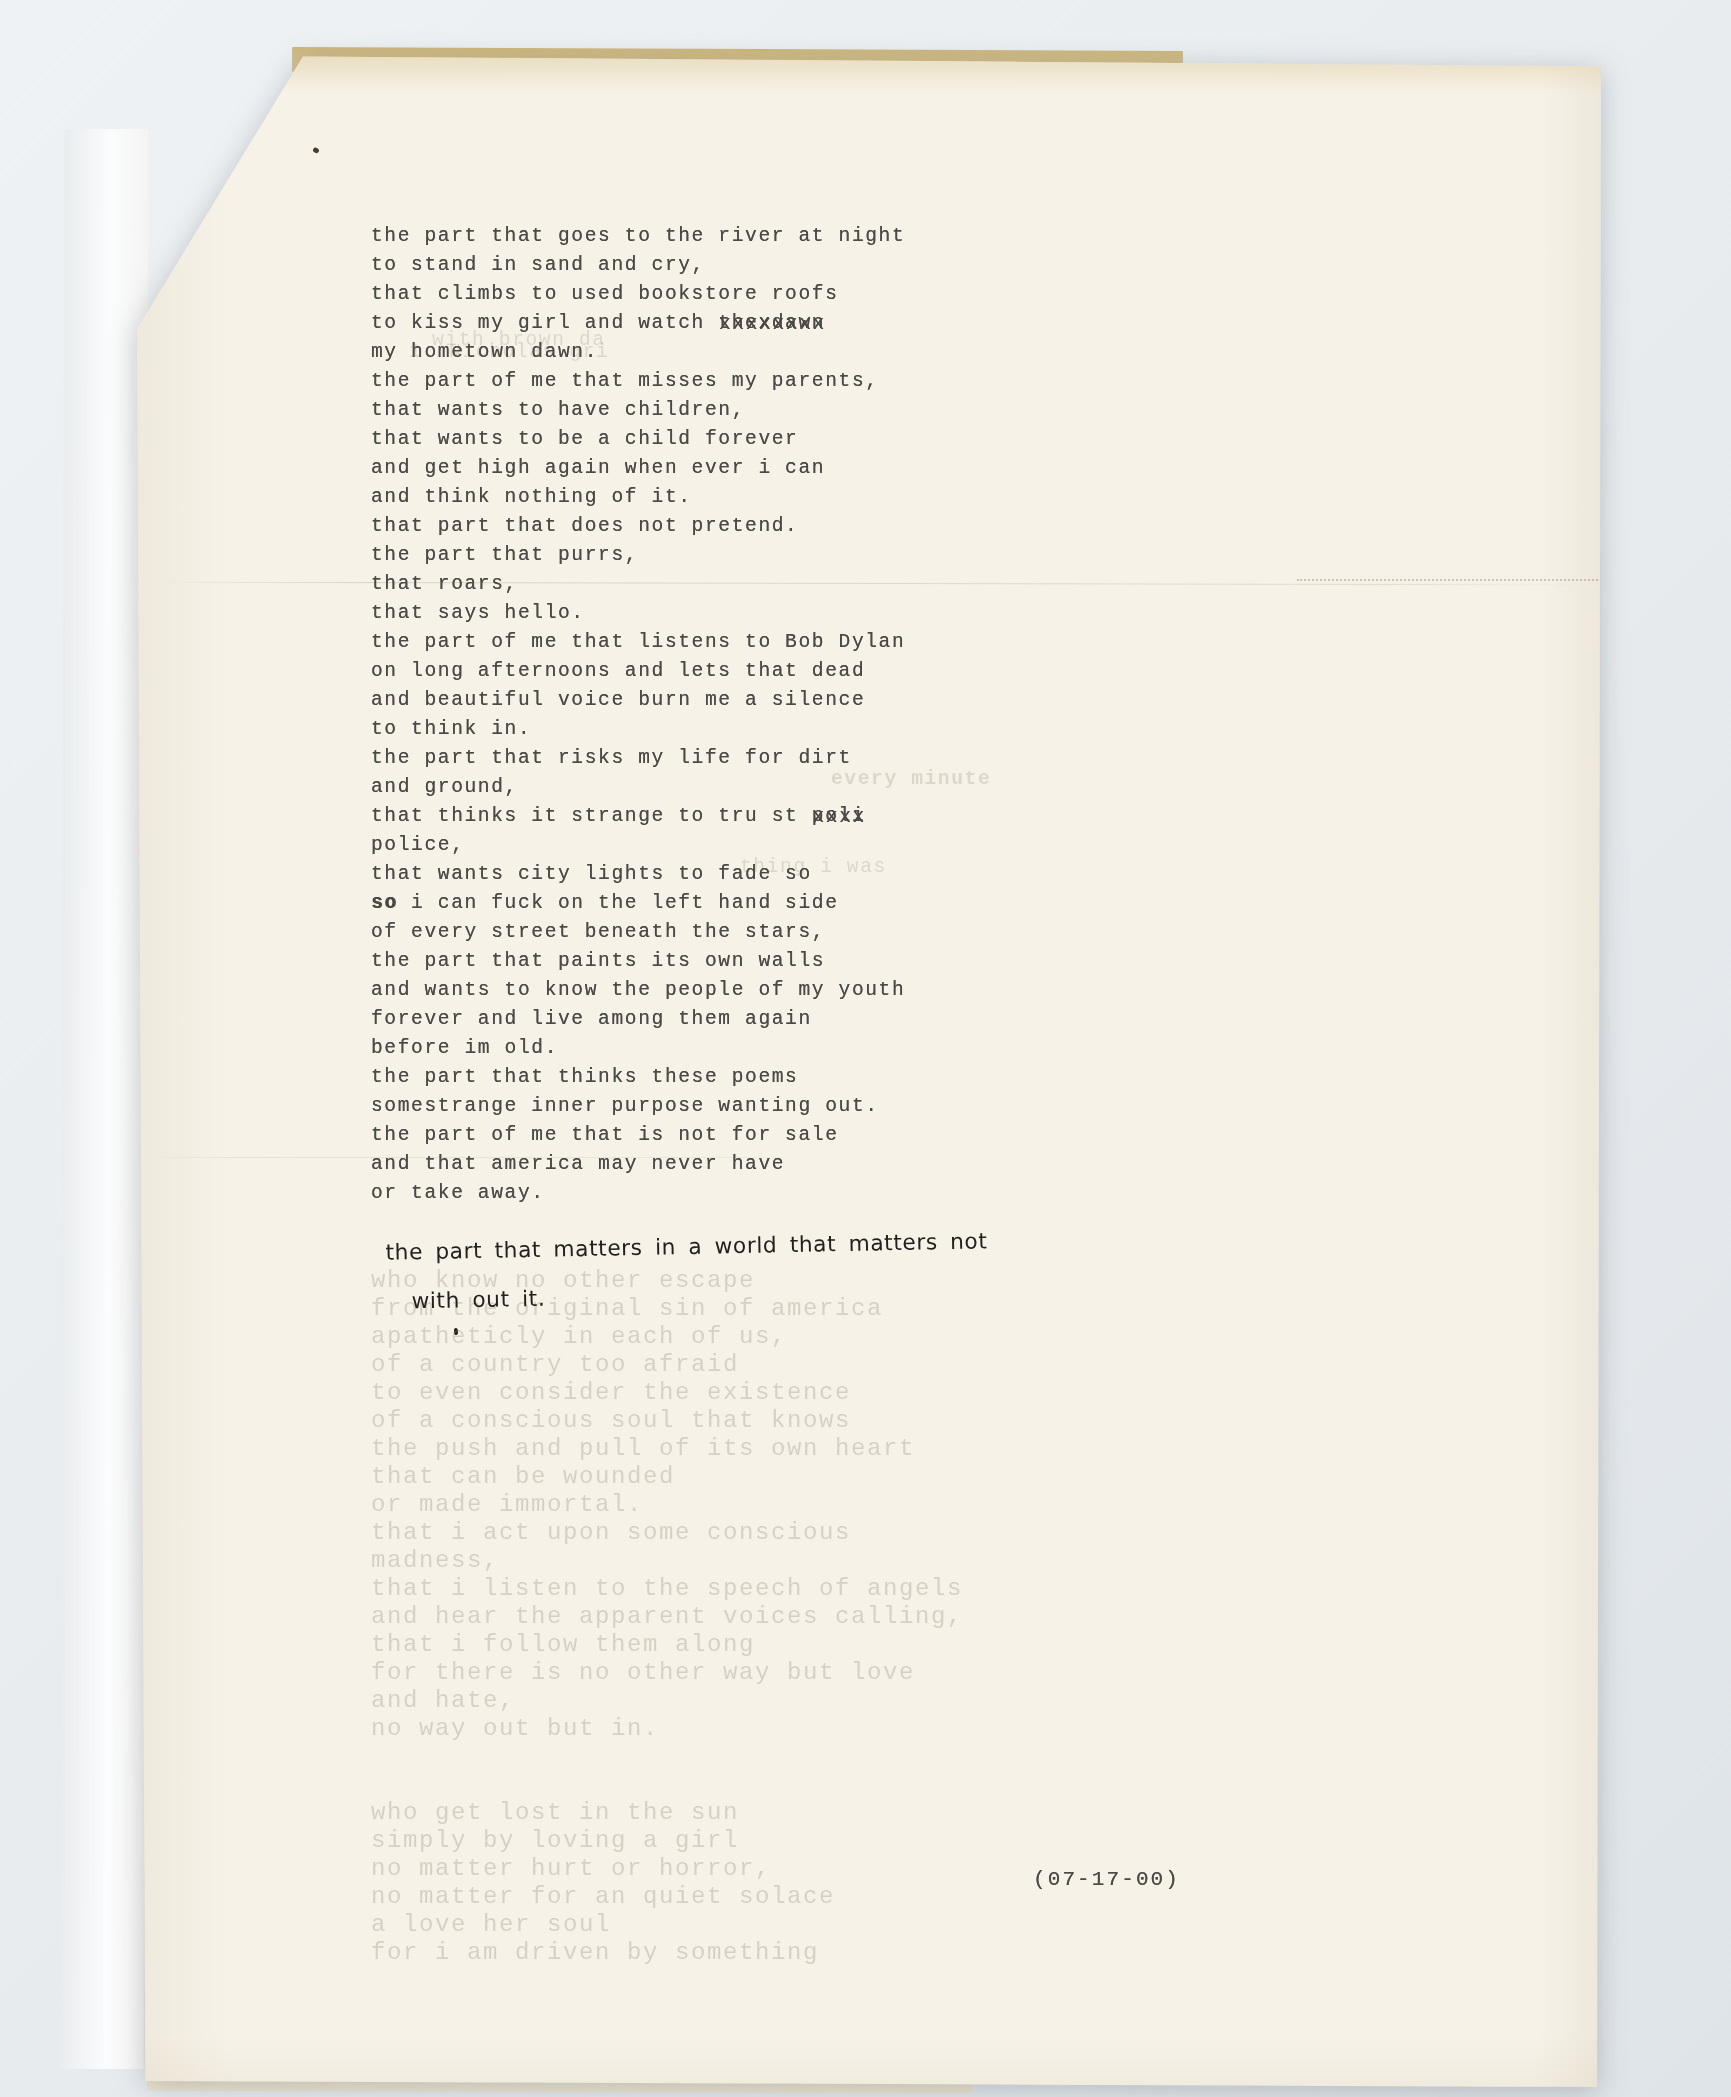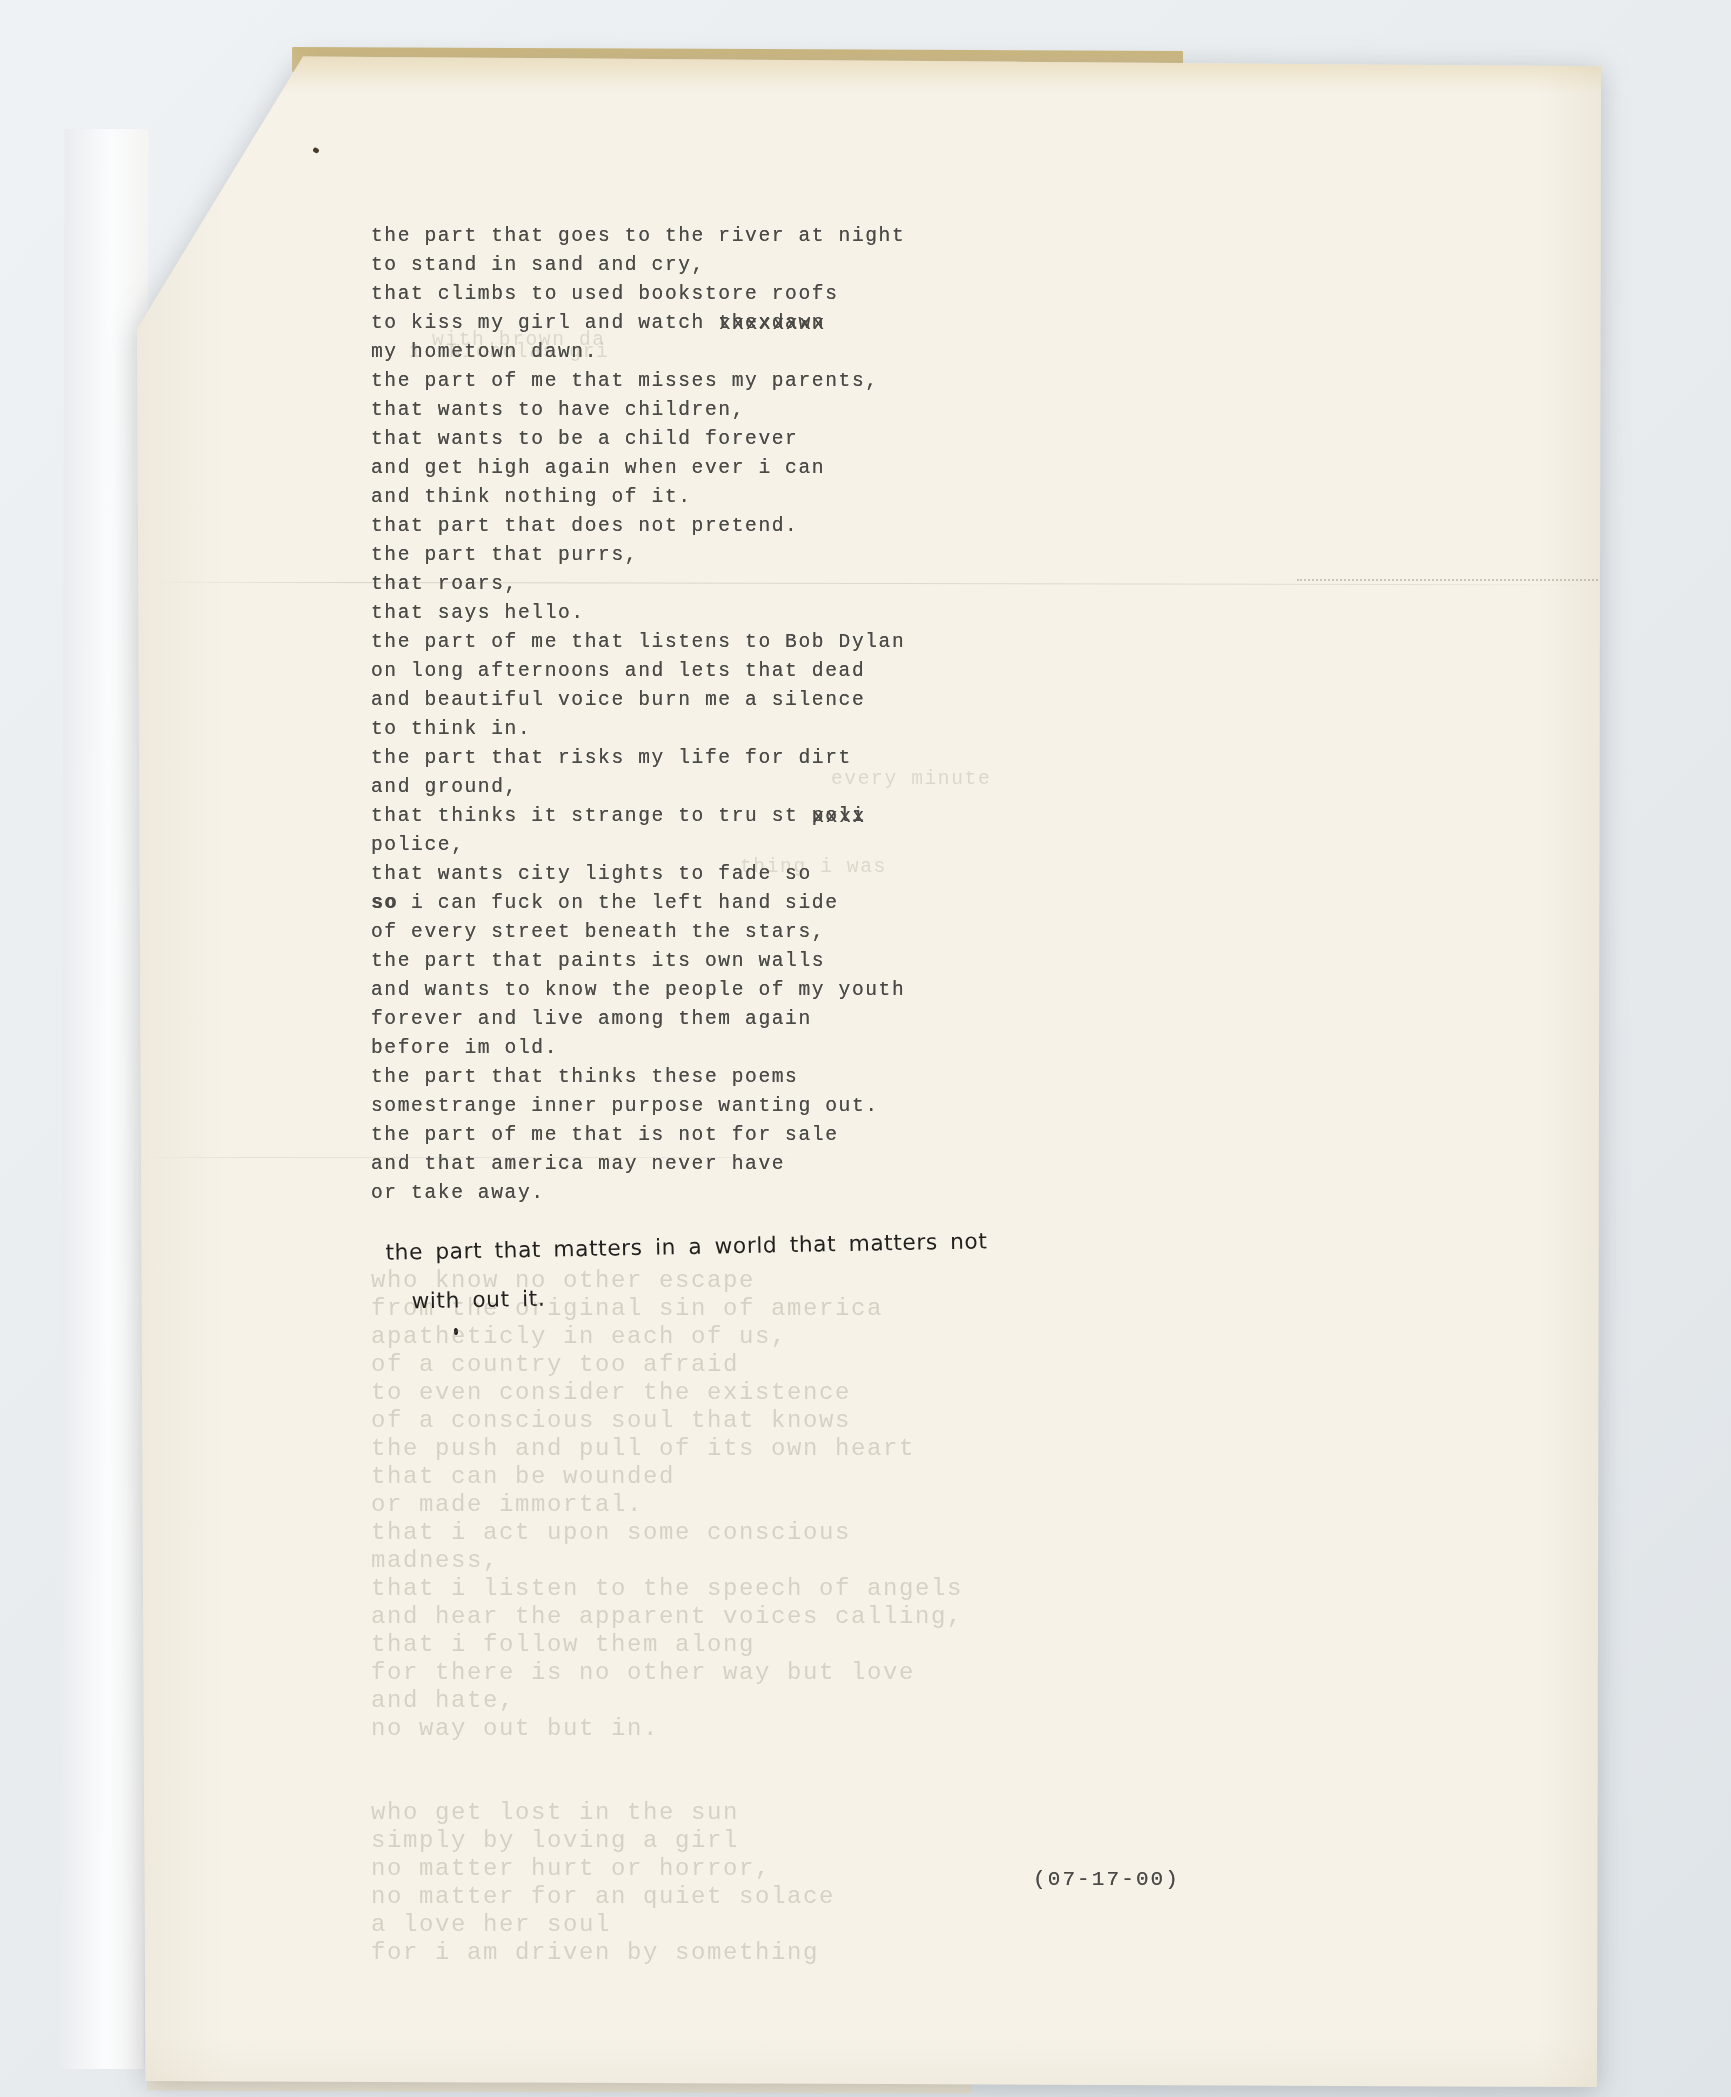--- a/index.html
+++ b/index.html
@@ -44,21 +44,21 @@
   #date{position:absolute;left:1033px;top:1868px;font-size:21px;letter-spacing:2.1px;
     color:#4b4a46;text-shadow:0 0 0.5px rgba(75,74,70,.8);}
   
   #ghost-lower{position:absolute;left:371px;top:1267px;font-size:24px;line-height:28px;
     letter-spacing:1.6px;color:#958d7a;opacity:.32;white-space:pre;}
   .ghost-line{min-height:28px;}
   #ghost-fragments span{position:absolute;font-size:19.6px;letter-spacing:1.6px;
     color:#958d7a;opacity:.26;white-space:pre;}
   #ghost-fragments span:nth-of-type(1){left:409px;top:308px;margin-top:33px;}
   #ghost-fragments span:nth-of-type(2){left:432px;top:329px;}
-  #ghost-fragments span:nth-of-type(3){left:831px;top:768px;}
+  #ghost-fragments span:nth-of-type(3){left:831px;top:768px;font-weight:bold;}
   #ghost-fragments span:nth-of-type(4){left:740px;top:856px;}
   
   .crease-h{position:absolute;height:1.4px;
     background:linear-gradient(90deg,rgba(150,140,118,0),rgba(150,140,118,.30) 15%,rgba(150,140,118,.20) 85%,rgba(150,140,118,0));}
   #crease1{left:143px;top:583px;width:1454px;transform:rotate(.1deg);}
   #crease2{left:143px;top:1157px;width:664px;opacity:.55;}
   #perf{position:absolute;left:1297px;top:579px;width:301px;border-top:2.1px dotted rgba(125,112,88,.35);}
   .speck{position:absolute;border-radius:50%;background:#4a3a28;}
   #speck1{left:313px;top:148px;width:6.3px;height:4.9px;transform:rotate(30deg);}
   #speck2{left:454px;top:1328px;width:4.2px;height:7px;background:#1f1d1a;border-radius:40% 60% 50% 50%;}

